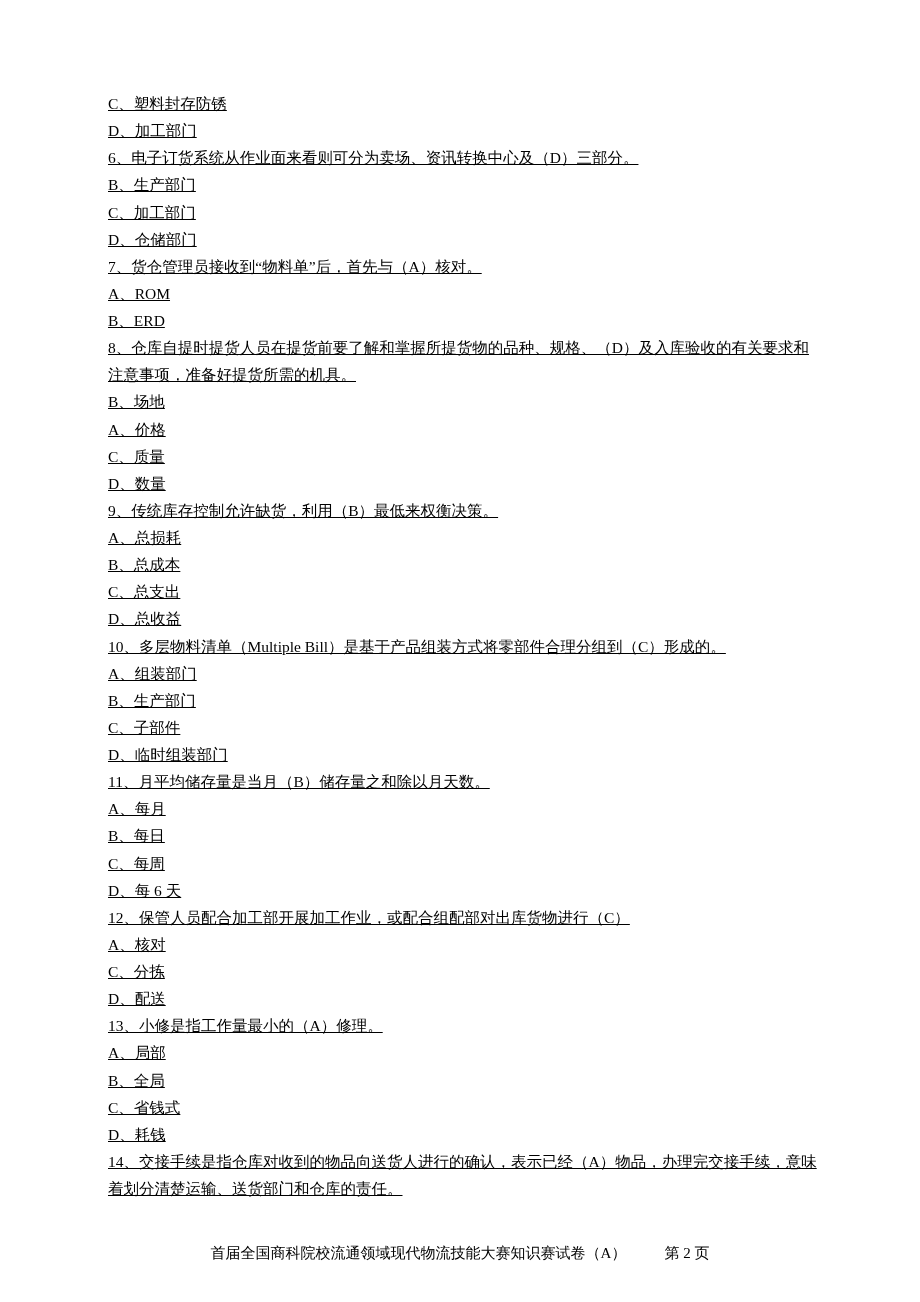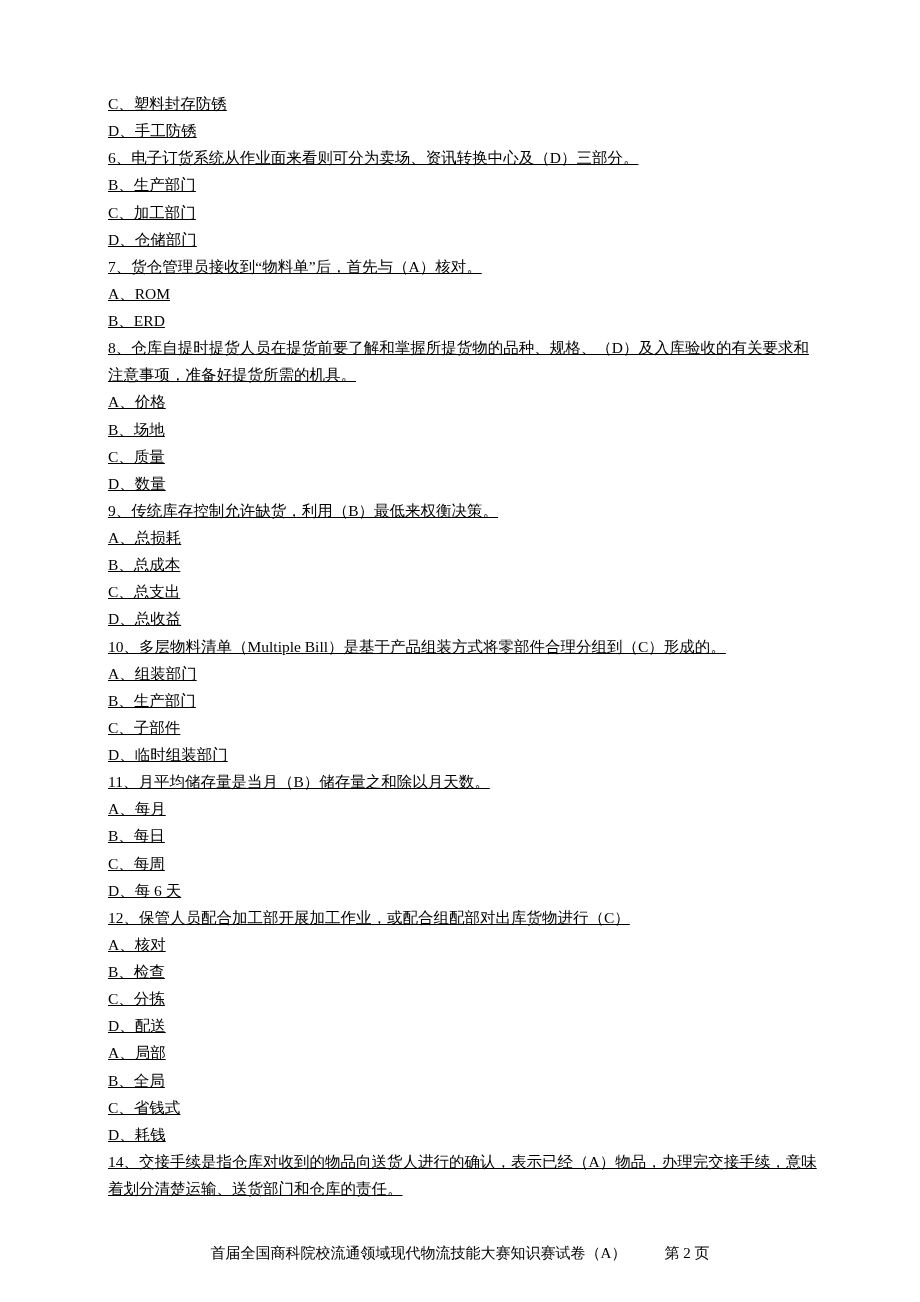--- a/index.html
+++ b/index.html
@@ -32,53 +32,53 @@
     .footer .gap {
       display: inline-block;
       width: 38px;
     }
   </style>
 </head>
 <body>
 
 <div class="page">
   <span class="line">C、塑料封存防锈</span>
-  <span class="line">D、手工防锈</span>
+  <span class="line">D、加工部门</span>
   <span class="line">6、电子订货系统从作业面来看则可分为卖场、资讯转换中心及（D）三部分。</span>
   <span class="line">B、生产部门</span>
   <span class="line">C、加工部门</span>
   <span class="line">D、仓储部门</span>
   <span class="line">7、货仓管理员接收到“物料单”后，首先与（A）核对。</span>
   <span class="line">A、ROM</span>
   <span class="line">B、ERD</span>
   <span class="line">8、仓库自提时提货人员在提货前要了解和掌握所提货物的品种、规格、（D）及入库验收的有关要求和注意事项，准备好提货所需的机具。</span>
+  <span class="line">B、场地</span>
   <span class="line">A、价格</span>
-  <span class="line">B、场地</span>
   <span class="line">C、质量</span>
   <span class="line">D、数量</span>
   <span class="line">9、传统库存控制允许缺货，利用（B）最低来权衡决策。</span>
   <span class="line">A、总损耗</span>
   <span class="line">B、总成本</span>
   <span class="line">C、总支出</span>
   <span class="line">D、总收益</span>
   <span class="line">10、多层物料清单（Multiple Bill）是基于产品组装方式将零部件合理分组到（C）形成的。</span>
   <span class="line">A、组装部门</span>
   <span class="line">B、生产部门</span>
   <span class="line">C、子部件</span>
   <span class="line">D、临时组装部门</span>
   <span class="line">11、月平均储存量是当月（B）储存量之和除以月天数。</span>
   <span class="line">A、每月</span>
   <span class="line">B、每日</span>
   <span class="line">C、每周</span>
   <span class="line">D、每 6 天</span>
   <span class="line">12、保管人员配合加工部开展加工作业，或配合组配部对出库货物进行（C）</span>
   <span class="line">A、核对</span>
-  <span class="line">B、检查</span>
   <span class="line">C、分拣</span>
   <span class="line">D、配送</span>
+  <span class="line">13、小修是指工作量最小的（A）修理。</span>
   <span class="line">A、局部</span>
   <span class="line">B、全局</span>
   <span class="line">C、省钱式</span>
   <span class="line">D、耗钱</span>
   <span class="line">14、交接手续是指仓库对收到的物品向送货人进行的确认，表示已经（A）物品，办理完交接手续，意味着划分清楚运输、送货部门和仓库的责任。</span>
 
 </div>
 
 <div class="footer">
   <span>首届全国商科院校流通领域现代物流技能大赛知识赛试卷（A）</span><span class="gap"></span><span>第 2 页</span>

